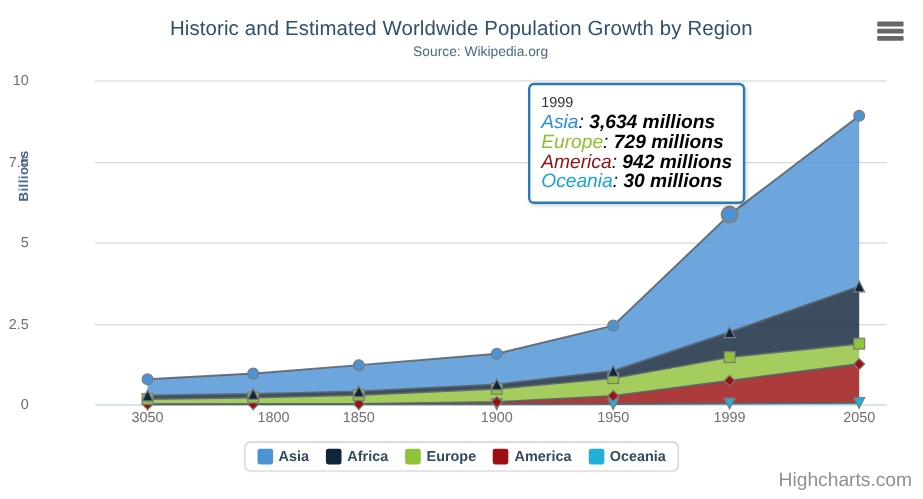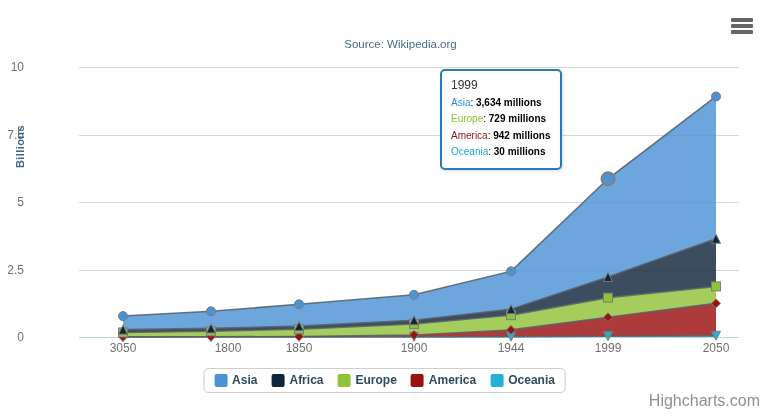--- a/index.html
+++ b/index.html
@@ -101,21 +101,21 @@
     border: 2px solid #2a7ab4;
     border-radius: 5px;
     padding: 6px 9px 7px 9px;
     font-size: 12px;
     line-height: 16.5px;
     box-shadow: 1px 1px 3px rgba(0,0,0,.16);
     white-space: nowrap;
     z-index: 30;
   }
   #tooltip .tt-header { color: #333333; font-size: 12px; padding-bottom: 1px; }
-  .tt-row { font-size: 10px; }
+  .tt-row { font-size: 16px; font-style: italic; }
   .tt-key { font-weight: normal; }
   .tt-val { color: #000000; font-weight: bold; }
 
   
   #legend {
     position: absolute;
     left: 50%; transform: translateX(-50%);
     top: 368px;
     border: 1px solid #cfcfcf;
     border-radius: 5px;
@@ -143,41 +143,42 @@
     font-size: 16px;
     color: #909090;
     cursor: pointer;
   }
 </style>
 </head>
 <body>
 
 <div id="chart-root">
 
+  <div id="chart-title">Historic and Estimated Worldwide Population Growth by Region</div>
   <div id="chart-subtitle">Source: Wikipedia.org</div>
 
   <div id="context-button">
     <span></span>
     <span></span>
     <span></span>
   </div>
 
   <div class="ylabel" style="top:337px">0</div>
   <div class="ylabel" style="top:270px">2.5</div>
   <div class="ylabel" style="top:202px">5</div>
   <div class="ylabel" style="top:135px">7.5</div>
   <div class="ylabel" style="top:67px">10</div>
 
   <div id="y-axis-title">Billions</div>
 
   <div class="xlabel" style="left:123px">3050</div>
   <div class="xlabel" style="left:228px">1800</div>
   <div class="xlabel" style="left:299px">1850</div>
   <div class="xlabel" style="left:414px">1900</div>
-  <div class="xlabel" style="left:511px">1944</div>
+  <div class="xlabel" style="left:511px">1950</div>
   <div class="xlabel" style="left:608px">1999</div>
   <div class="xlabel" style="left:716px">2050</div>
 
   <div id="plot-area">
     <div class="gridline" style="top:0px"></div>
     <div class="gridline" style="top:68px"></div>
     <div class="gridline" style="top:135px"></div>
     <div class="gridline" style="top:203px"></div>
     <div class="gridline axis0" style="top:270px"></div>
   </div>

